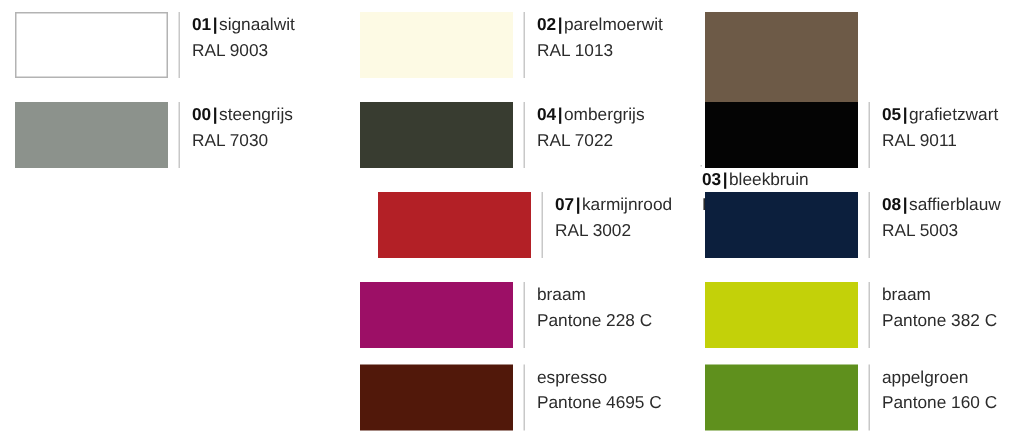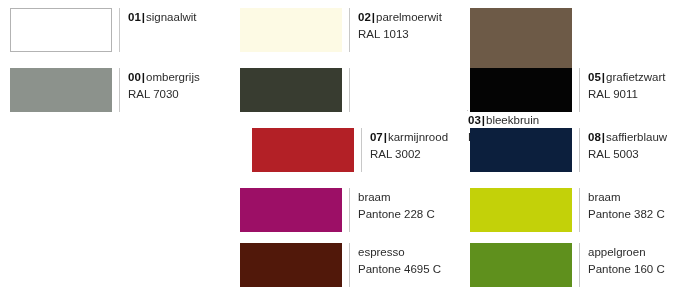--- a/index.html
+++ b/index.html
@@ -84,20 +84,21 @@
 </style>
 </head>
 <body>
 
 <div id="palette-grid">
     <div class="swatch-cell" style="grid-area: 1 / 1;">
       <div class="swatch-chip bordered" style="background-color: rgb(255, 255, 255);"></div>
       <div class="swatch-divider"></div>
       <div class="swatch-text">
         <div class="swatch-title"><span class="swatch-code-num">01</span><span class="swatch-sep">|</span><span class="swatch-name">signaalwit</span></div>
+        <div class="swatch-ref">RAL 9003</div>
       </div>
     </div>
     <div class="swatch-cell" style="grid-area: 1 / 2;">
       <div class="swatch-chip" style="background-color: rgb(253, 250, 228);"></div>
       <div class="swatch-divider"></div>
       <div class="swatch-text">
         <div class="swatch-title"><span class="swatch-code-num">02</span><span class="swatch-sep">|</span><span class="swatch-name">parelmoerwit</span></div>
         <div class="swatch-ref">RAL 1013</div>
       </div>
     </div>
@@ -106,27 +107,31 @@
       <div class="swatch-divider"></div>
       <div class="swatch-text">
         <div class="swatch-title"><span class="swatch-code-num">03</span><span class="swatch-sep">|</span><span class="swatch-name">bleekbruin</span></div>
         <div class="swatch-ref">RAL 8025</div>
       </div>
     </div>
     <div class="swatch-cell" style="grid-area: 2 / 1;">
       <div class="swatch-chip" style="background-color: rgb(140, 146, 140);"></div>
       <div class="swatch-divider"></div>
       <div class="swatch-text">
-        <div class="swatch-title"><span class="swatch-code-num">00</span><span class="swatch-sep">|</span><span class="swatch-name">ombergrijs</span></div>
+        <div class="swatch-title"><span class="swatch-code-num">00</span><span class="swatch-sep">|</span><span class="swatch-name">steengrijs</span></div>
         <div class="swatch-ref">RAL 7030</div>
       </div>
     </div>
     <div class="swatch-cell" style="grid-area: 2 / 2;">
       <div class="swatch-chip" style="background-color: rgb(56, 60, 48);"></div>
       <div class="swatch-divider"></div>
+      <div class="swatch-text">
+        <div class="swatch-title"><span class="swatch-code-num">04</span><span class="swatch-sep">|</span><span class="swatch-name">ombergrijs</span></div>
+        <div class="swatch-ref">RAL 7022</div>
+      </div>
     </div>
     <div class="swatch-cell" style="grid-area: 2 / 3;">
       <div class="swatch-chip" style="background-color: rgb(4, 4, 4);"></div>
       <div class="swatch-divider"></div>
       <div class="swatch-text">
         <div class="swatch-title"><span class="swatch-code-num">05</span><span class="swatch-sep">|</span><span class="swatch-name">grafietzwart</span></div>
         <div class="swatch-ref">RAL 9011</div>
       </div>
     </div>
     <div class="swatch-cell" style="grid-area: 3 / 2; justify-content: center;">

